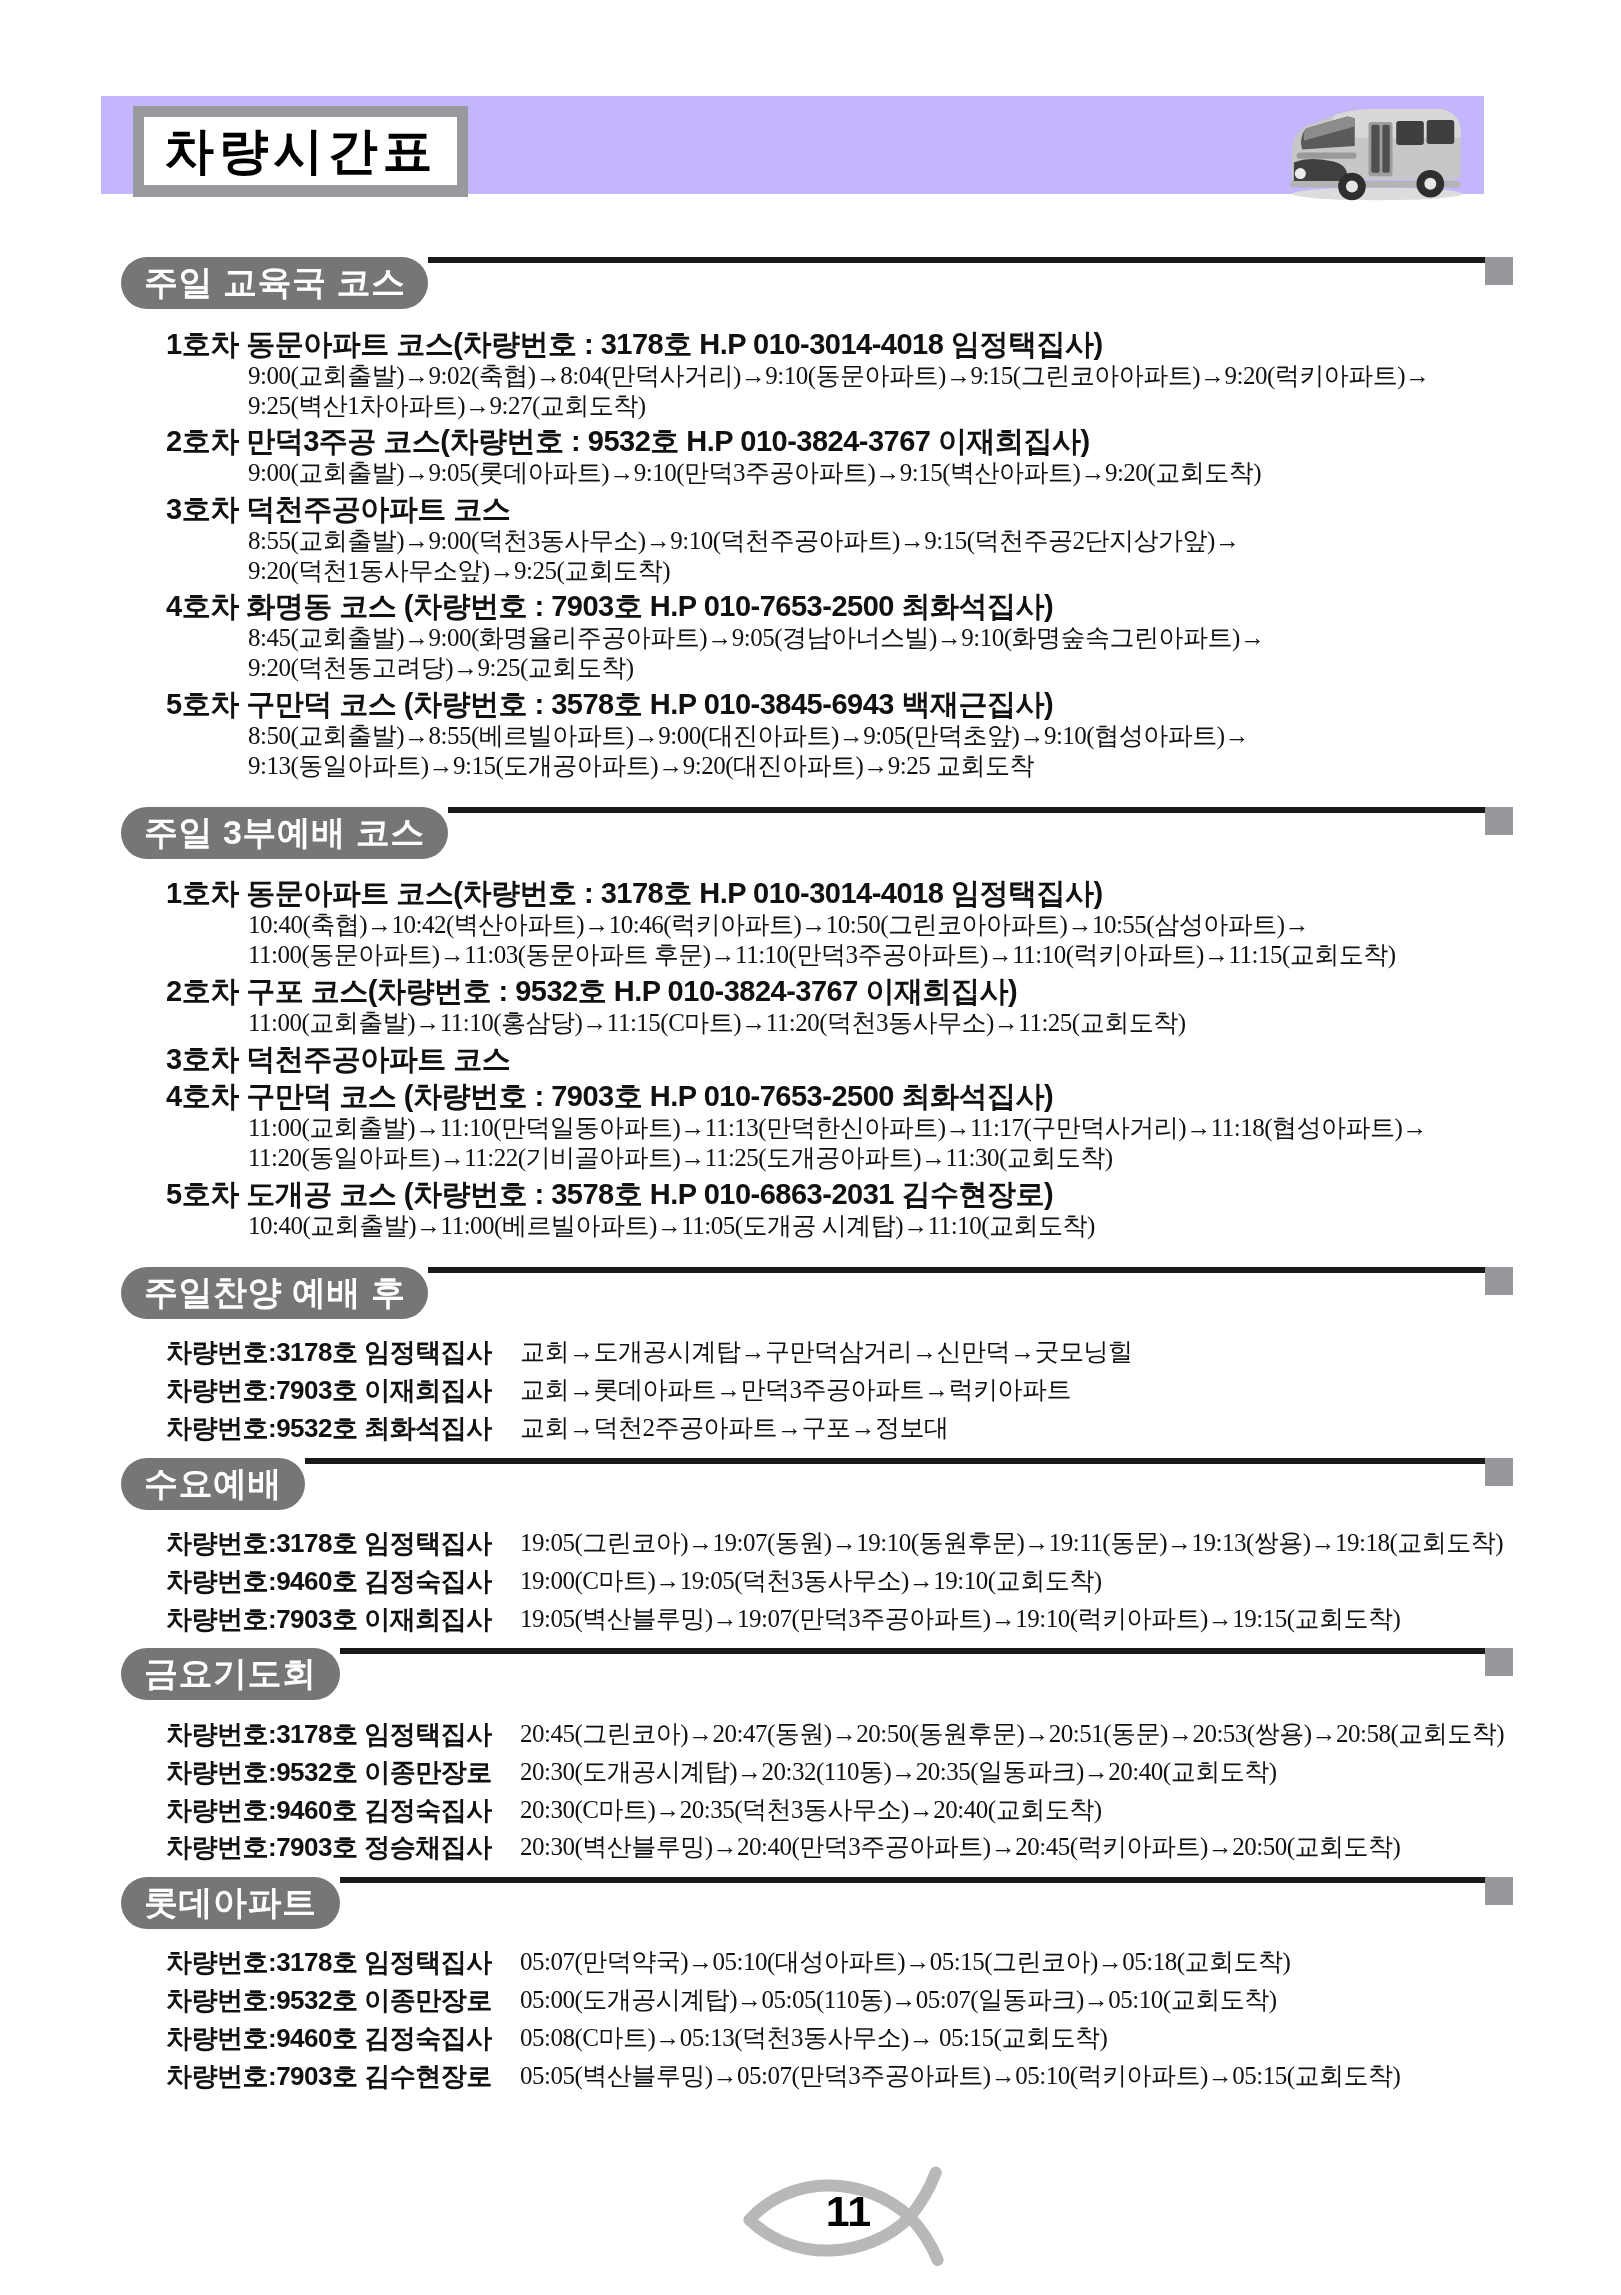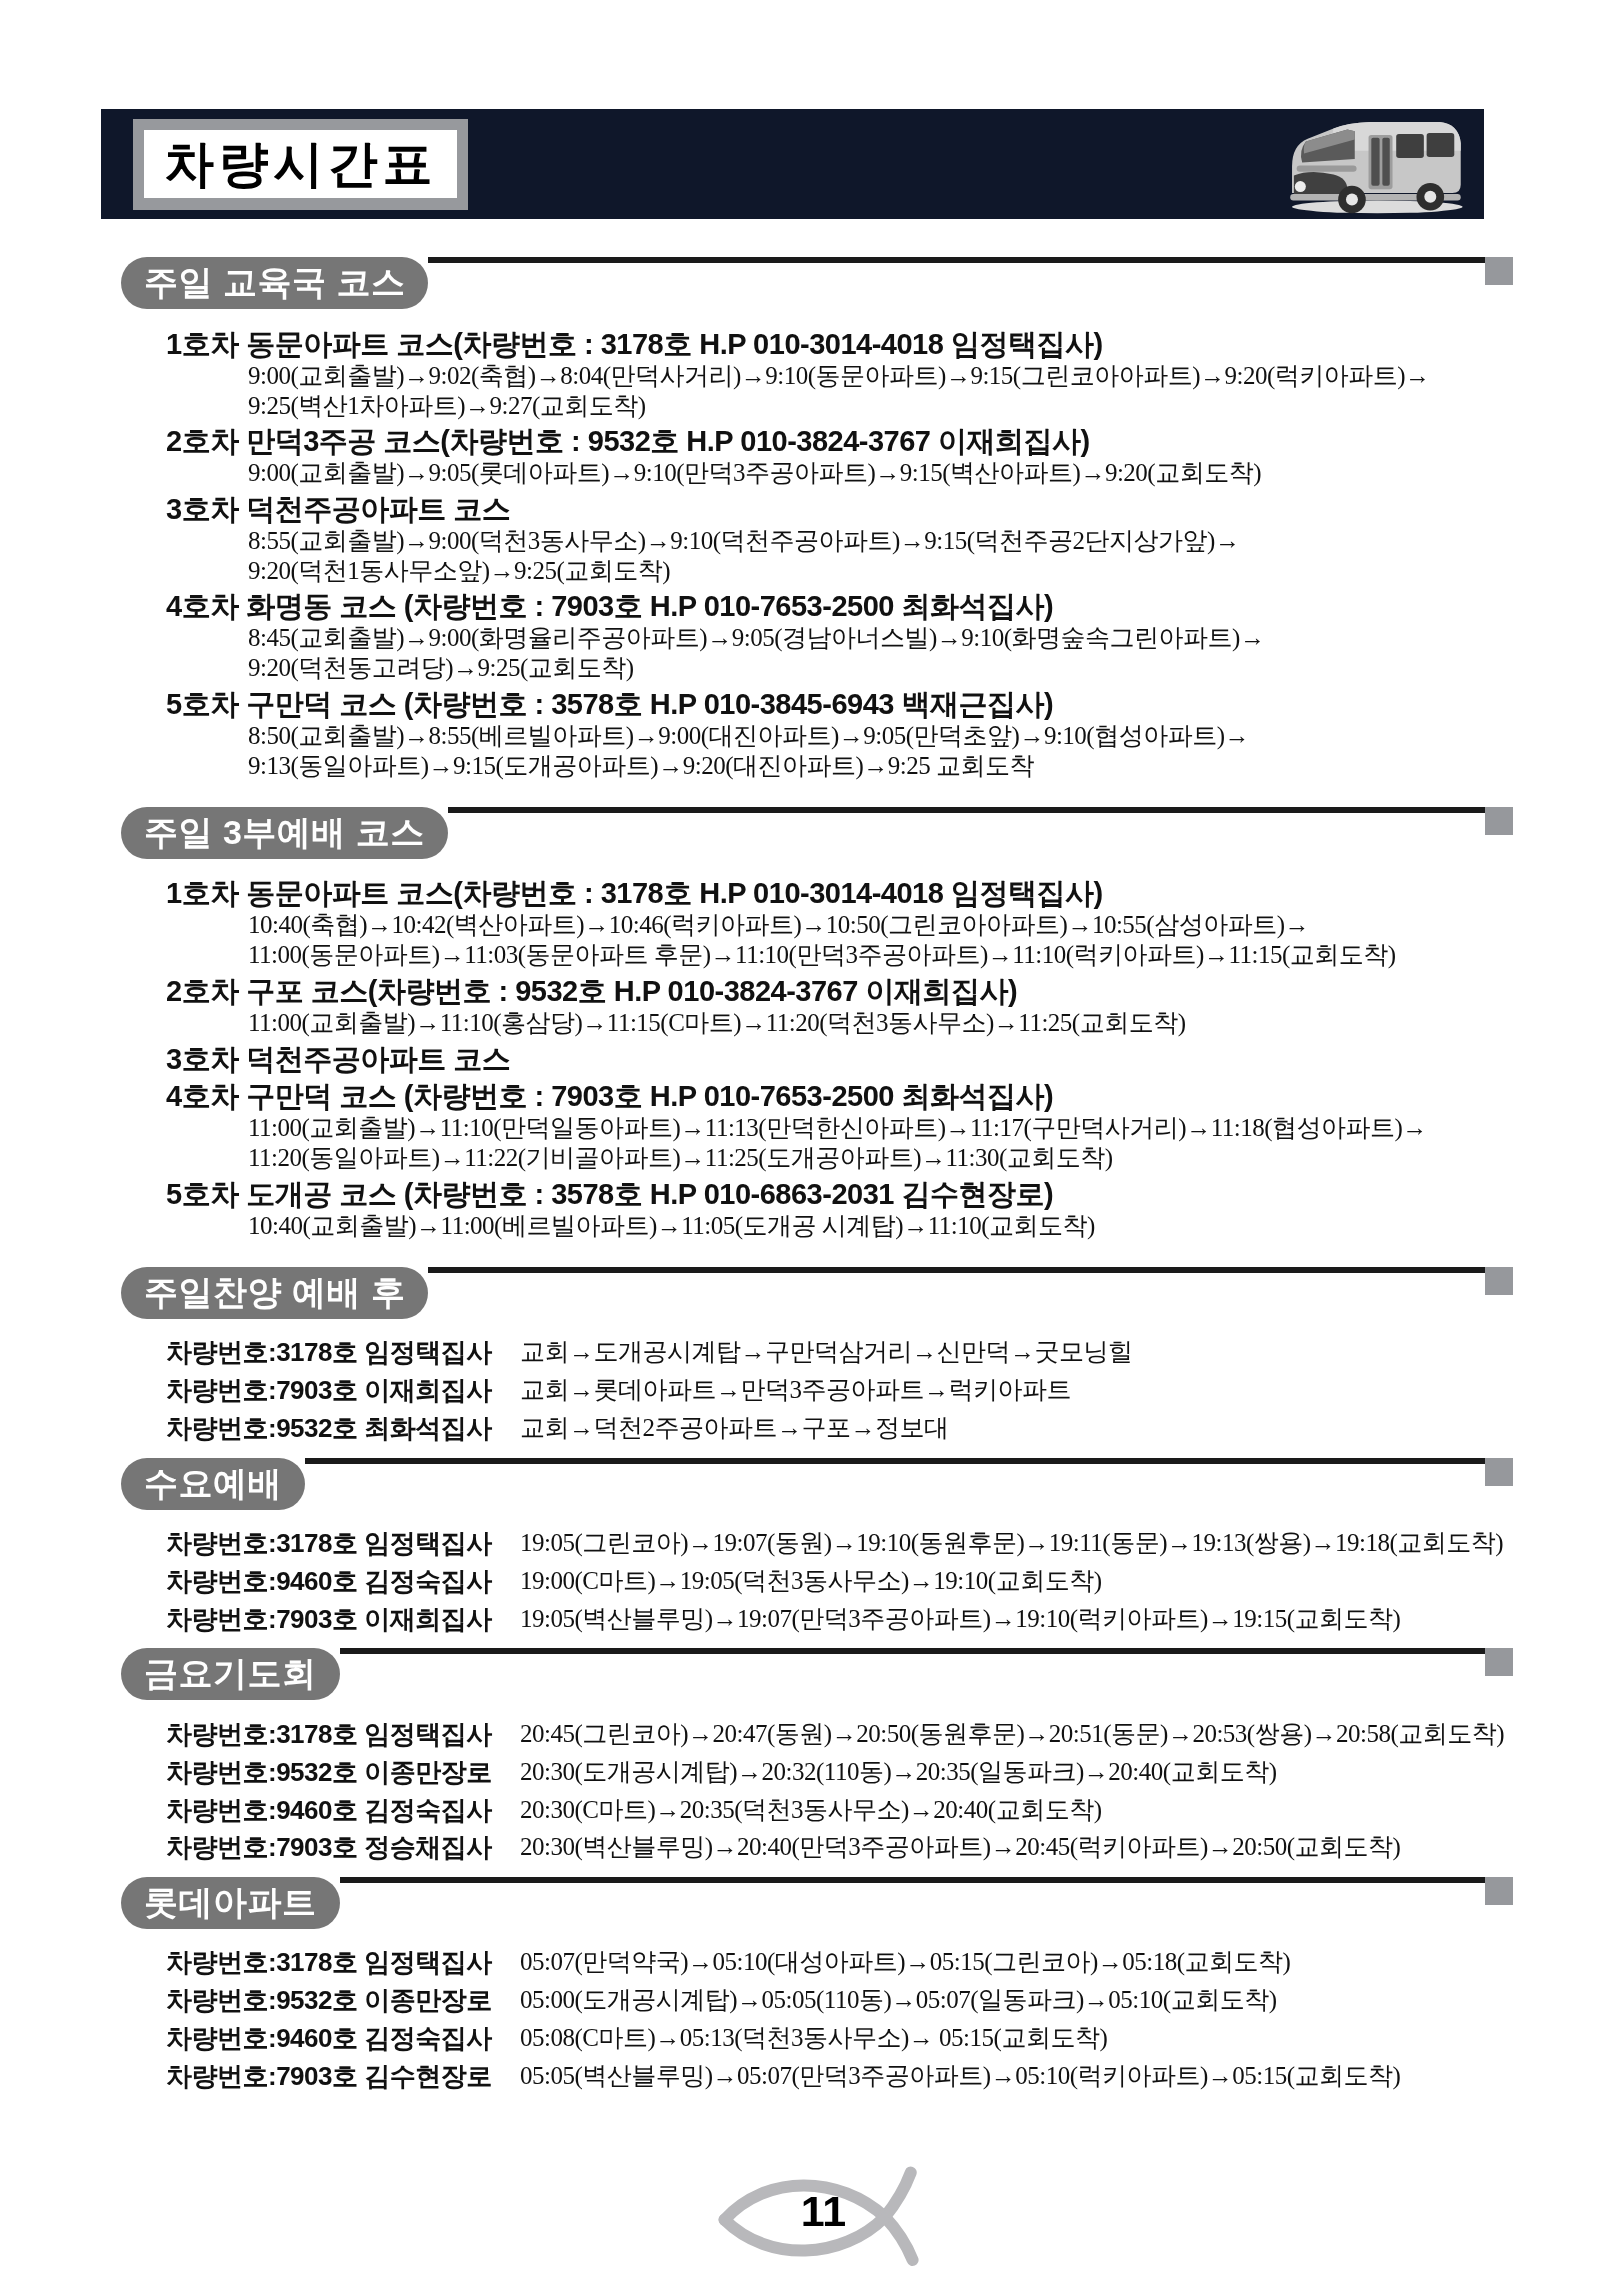--- a/index.html
+++ b/index.html
@@ -2,22 +2,22 @@
 <html style="font-size:7.4px"><head>
 <meta charset="utf-8">
 <style>
   html,body{margin:0;padding:0;}
   body{
     width:1621px;height:2295px;position:relative;background:#ffffff;
     font-family:"Liberation Sans", sans-serif;color:#111;overflow:hidden;
   }
   
   .top-band{
-    position:absolute;left:101px;top:109px;width:1383px;height:110px;
-    background:#0f172a;
+    position:absolute;left:101px;top:96px;width:1383px;height:98px;
+    background:#c4b5fd;
   }
   .title-box{
     position:absolute;left:32px;top:9.7px;width:335px;height:91px;
     background:#97999d;display:flex;align-items:center;justify-content:center;
   }
   .title-box-inner{
     width:313px;height:68px;background:#ffffff;display:flex;
     align-items:center;justify-content:center;
   }
   .title-text{
@@ -57,21 +57,21 @@
   .t-row{display:flex;align-items:center;margin:0 0 7.4px 139px;}
   .row-label{
     flex:0 0 354px;font-size:26px;font-weight:800;letter-spacing:-0.5px;
     line-height:30.5px;white-space:nowrap;
   }
   .row-route{
     font-family:"Liberation Serif", serif;font-size:25px;line-height:30.5px;
     white-space:nowrap;letter-spacing:-0.5px;
   }
   
-  .footer{position:absolute;left:713px;top:2165px;width:231px;height:102px;}
+  .footer{position:absolute;left:738px;top:2165px;width:231px;height:102px;}
   .page-num{
     position:absolute;left:69px;top:22px;width:83px;text-align:center;
     font-size:43px;font-weight:700;color:#000;
   }
 </style>
 </head>
 <body>
 
 <div class="top-band">
   <div class="title-box">

